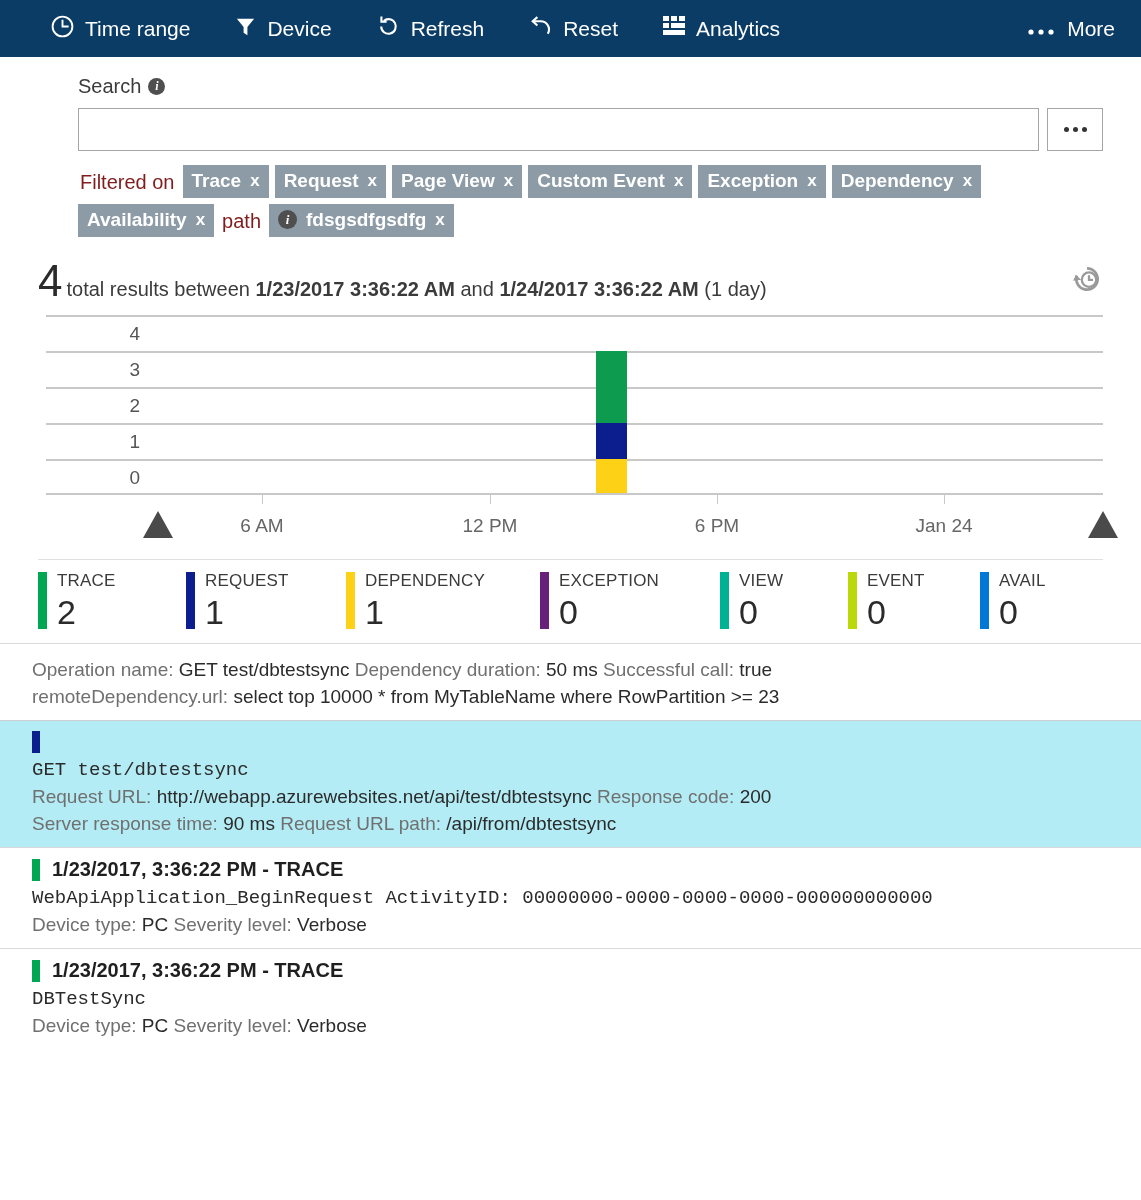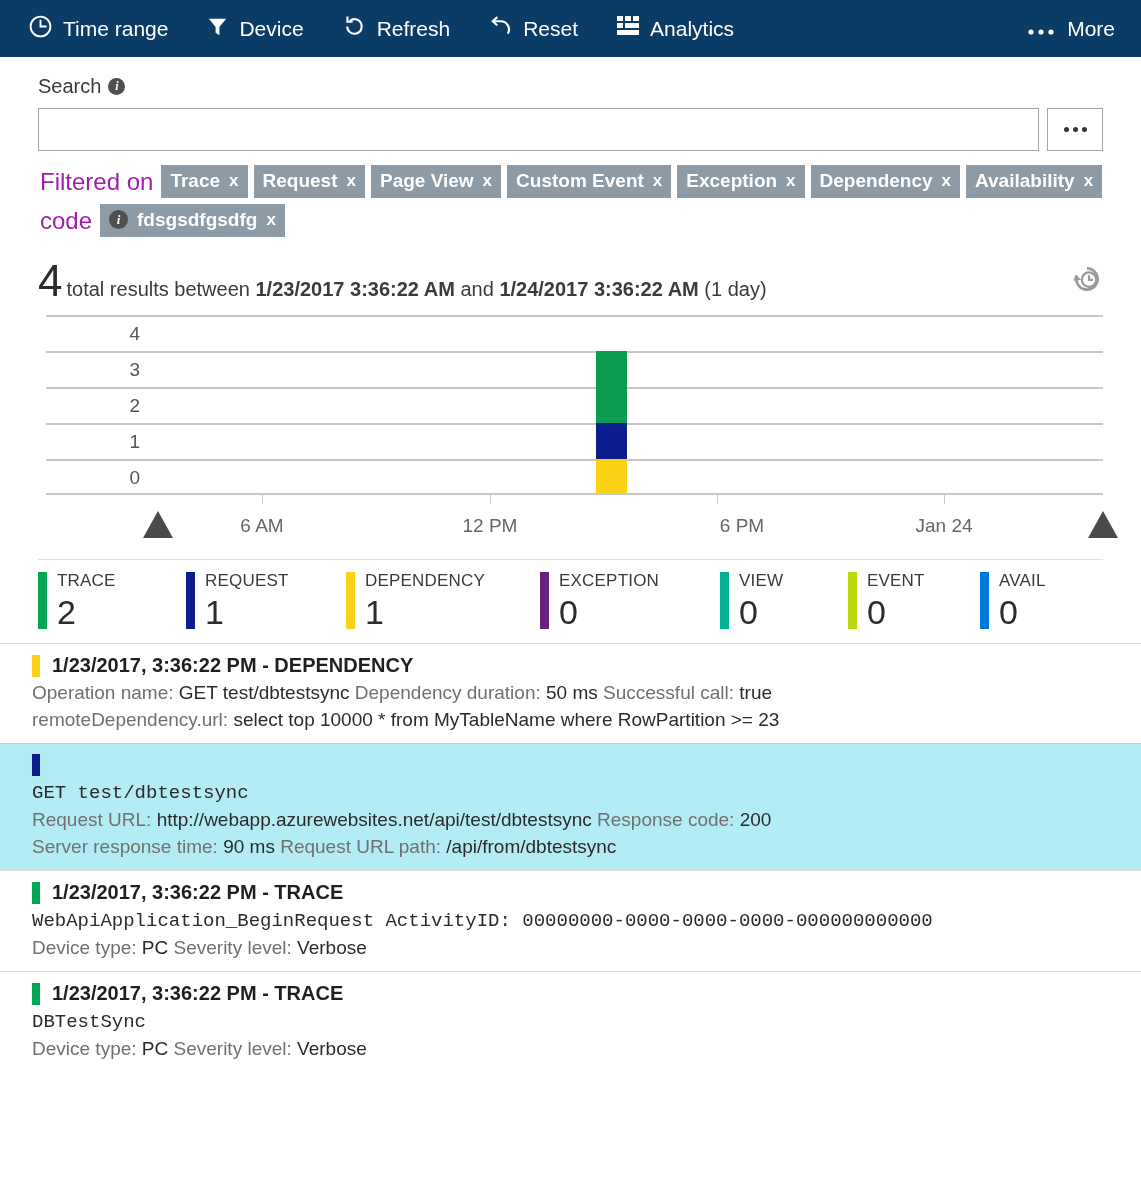--- a/index.html
+++ b/index.html
@@ -12,38 +12,39 @@
     color: #333333;
     overflow: hidden;
   }
 
   
   .toolbar {
     height: 57px;
     background: #0B3C66;
     display: flex;
     align-items: center;
-    padding: 0 26px 0 28px;
+    padding: 0 26px 0 50px;
     color: #ffffff;
+    gap: 6px;
   }
   .tb-item {
     display: flex;
     align-items: center;
     gap: 10px;
     margin-right: 38px;
     font-size: 21px;
     font-weight: 400;
     white-space: nowrap;
     cursor: pointer;
   }
   .tb-item.more { margin-right: 0; margin-left: auto; gap: 12px; }
   .tb-icon { display: block; }
 
   
-  .search-area { padding: 18px 38px 0 38px; }
+  .search-area { padding: 18px 38px 0 38px; margin-left: 40px; }
   .search-label-row {
     display: flex; align-items: center; gap: 7px;
     font-size: 20px; color: #3b3b3b; margin-bottom: 10px;
   }
   .info-badge {
     width: 17px; height: 17px; border-radius: 50%;
     background: #4f4f4f; color: #fff;
     font-size: 12px; font-weight: bold; font-style: italic;
     display: inline-flex; align-items: center; justify-content: center;
     font-family: "Liberation Serif", serif;
@@ -65,21 +66,21 @@
   .dots { display: flex; gap: 4px; }
   .dots i { width: 5px; height: 5px; border-radius: 50%; background: #333; display: block; }
 
   
   .filters {
     margin-top: 14px;
     display: flex; flex-wrap: wrap; align-items: center;
     gap: 6px 6px;
     line-height: 1;
   }
-  .filter-word { font-size: 24px; color: #a21caf; padding: 0 2px; }
+  .filter-word { font-size: 20px; color: #7f1d1d; padding: 0 2px; }
   .chip {
     background: #8C9BA5; color: #ffffff;
     font-size: 19px; font-weight: bold;
     padding: 6px 9px 8px 9px;
     display: inline-flex; align-items: center; gap: 9px;
     cursor: pointer; white-space: nowrap;
   }
   .chip .chip-x { font-size: 17px; font-weight: bold; }
   .chip .chip-info {
     width: 19px; height: 19px; border-radius: 50%;
@@ -270,21 +271,21 @@
     </span>
     <span class="chip">
       <span>Dependency</span>
       <span class="chip-x">x</span>
     </span>
     <span class="chip">
       <span>Availability</span>
       <span class="chip-x">x</span>
     </span>
 
-    <span class="filter-word">code</span>
+    <span class="filter-word">path</span>
 
     <span class="chip">
       <span class="chip-info">i</span>
       <span>fdsgsdfgsdfg</span>
       <span class="chip-x">x</span>
     </span>
   </div>
 </div>
 
 <div class="summary">
@@ -333,21 +334,21 @@
     <div class="tickmark" style="left:224px;"></div>
     <div class="tickmark" style="left:452px;"></div>
     <div class="tickmark" style="left:679px;"></div>
     <div class="tickmark" style="left:906px;"></div>
   </div>
 
   <div class="xaxis">
     <div class="tri" style="left:105px;"></div>
     <div class="xlabel" style="left:224px;">6 AM</div>
     <div class="xlabel" style="left:452px;">12 PM</div>
-    <div class="xlabel" style="left:704px;">6 PM</div>
+    <div class="xlabel" style="left:679px;">6 PM</div>
     <div class="xlabel" style="left:906px;">Jan 24</div>
     <div class="tri" style="left:1050px;"></div>
   </div>
 </div>
 
 <div class="legend">
   <div class="legend-item" style="width:148px;">
     <div class="legend-bar" style="background:#00A651;"></div>
     <div class="legend-text">
       <span class="legend-name">TRACE</span>
@@ -394,24 +395,20 @@
     <div class="legend-text">
       <span class="legend-name">AVAIL</span>
       <span class="legend-value">0</span>
     </div>
   </div>
 </div>
 
 <div class="results">
 
   <div class="result-item">
-    <div class="result-head">
-      <span class="head-bar" style="background:#FCD116;"></span>
-      <span>1/23/2017, 3:36:22 PM - DEPENDENCY</span>
-    </div>
     <div class="result-meta">
       <span>Operation name:</span>
       <span class="val">GET test/dbtestsync</span>
       <span>Dependency duration:</span>
       <span class="val">50 ms</span>
       <span>Successful call:</span>
       <span class="val">true</span>
     </div>
     <div class="result-meta">
       <span>remoteDependency.url:</span>

